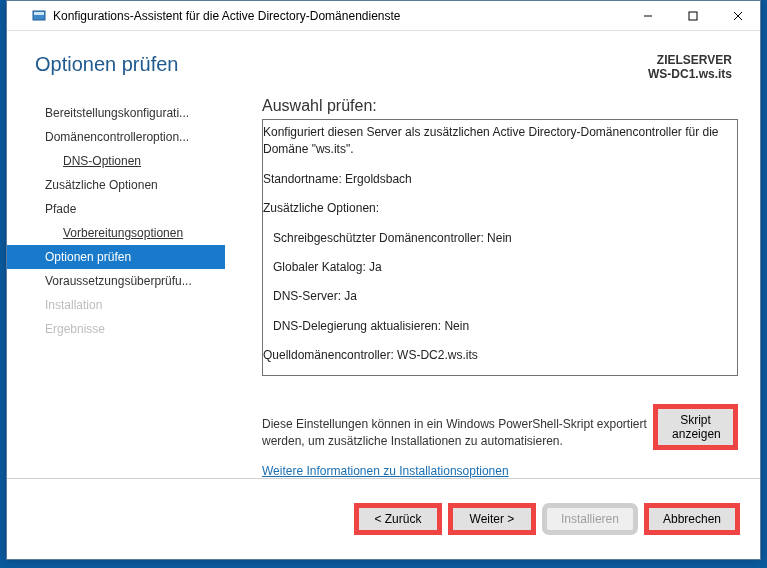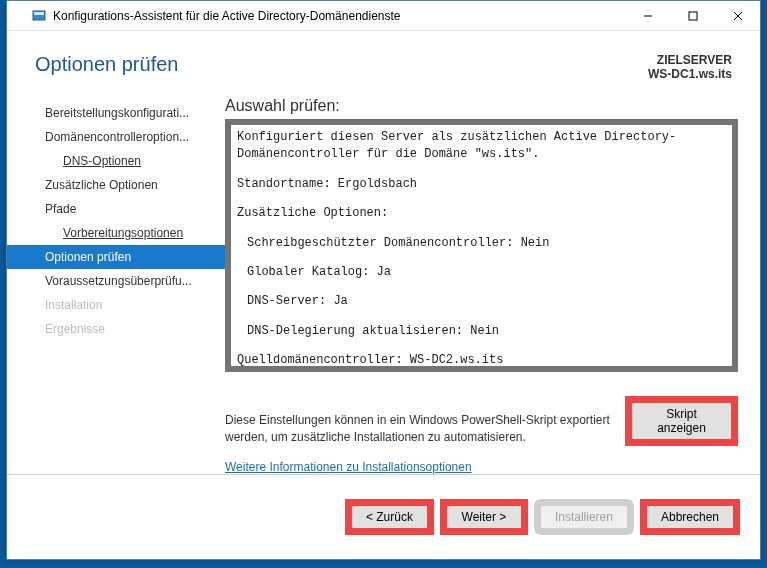--- a/index.html
+++ b/index.html
@@ -38,20 +38,21 @@
     display:flex; justify-content:space-between; align-items:flex-start;
     padding: 22px 28px 8px 28px;
   }
   .header h1 { font-size:20px; font-weight:400; color:#215a8f; }
   .targetbox { text-align:right; font-size:12px; color:#333; }
   .targetbox .lbl { font-weight:700; }
   .targetbox .val { font-weight:700; }
   .body {
     flex:1; display:flex; padding:0 0 0 0;
     overflow:hidden;
+    gap:37px;
   }
   .sidebar {
     width: 218px;
     padding: 12px 0 0 0;
     font-size:12px;
   }
   .sidebar .step {
     padding: 5px 12px 5px 38px;
     color:#333;
     white-space:nowrap; overflow:hidden; text-overflow:ellipsis;
@@ -61,39 +62,38 @@
   .sidebar .step.selected { background:#1979ca; color:#fff; }
   .sidebar .step.disabled { color:#bdbdbd; }
   .main {
     flex:1;
     padding: 8px 22px 0 0;
     display:flex; flex-direction:column;
     min-width:0;
   }
   .sectionlabel { font-size:16px; color:#333; margin-bottom:4px; }
   .reviewbox {
-    border:6px solid #737373;
+    border:1px solid #737373;
     width:100%;
     height:270px;
-    padding:4px 6px;
+    padding:4px 0;
     font-size:12px;
     color:#222;
     overflow-y:scroll;
     line-height:1.45;
     position:relative;
     background:#fff;
-    font-family:Liberation Mono, monospace;
   }
   .reviewbox p { margin:0 0 12px 0; }
   .reviewbox p.indent { padding-left:10px; }
   .hint { margin-top:20px; font-size:12px; color:#333; max-width:400px; line-height:1.4;}
   .hintrow { display:flex; justify-content:space-between; align-items:flex-end; margin-top:20px;}
   .morelink { color:#1a6fb3; font-size:12px; margin-top:14px; cursor:pointer; display:inline-block;text-decoration:underline;}
   .btn {
-    border:7px solid #ef4444;
+    border:5px solid #ef4444;
     background:#e1e1e1;
     padding:4px 14px;
     font-size:12px;
     cursor:pointer;
     font-family:inherit;
     min-width:84px;
   }
   .btn:disabled { color:#a0a0a0; background:#efefef; border-color:#cfcfcf; cursor:default;border-radius:7px;}
   .footer {
     border-top:1px solid #d0d0d0;

